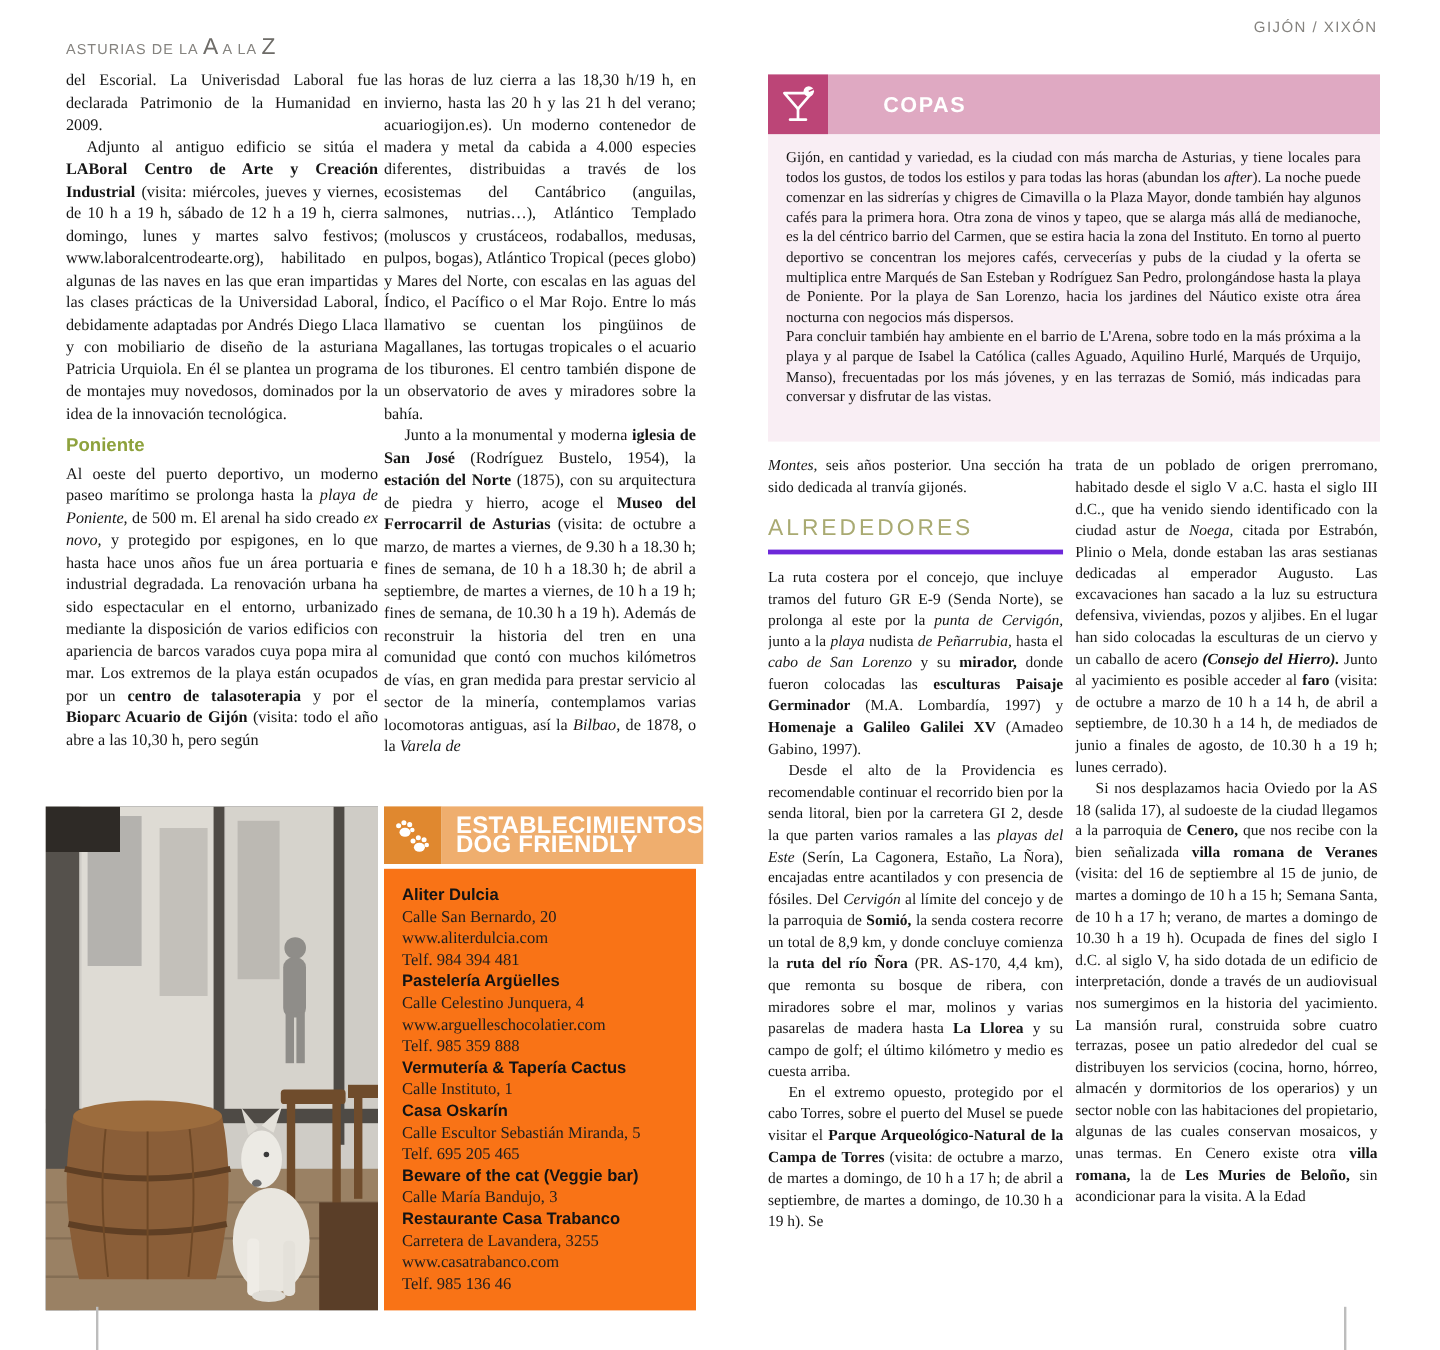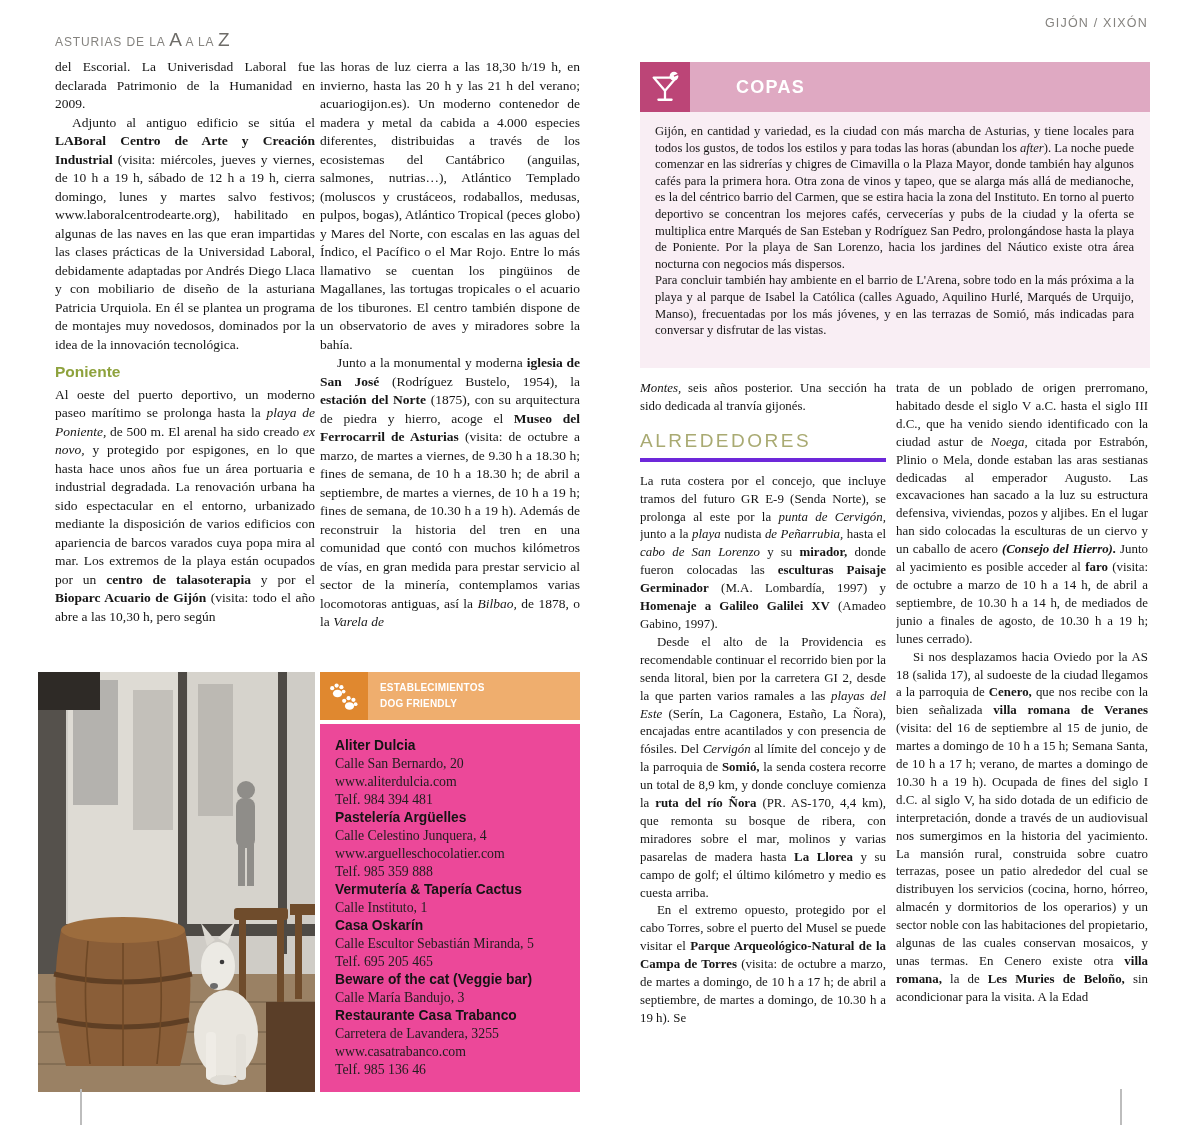--- a/index.html
+++ b/index.html
@@ -38,22 +38,22 @@
   .copas-body{position:absolute;left:640px;top:112px;width:510px;height:256px;background:#f9eef4;
               box-sizing:border-box;padding:11px 16px 16px 15px;font-size:12.6px;line-height:16.6px;
               text-align:justify;color:#161616;overflow:hidden;}
   .copas-body .para{margin:0;}
 
   
   .dog-header{position:absolute;left:320px;top:672px;width:260px;height:48px;display:flex;}
   .dog-icon{width:48px;height:48px;background:#e0882f;display:flex;align-items:center;justify-content:center;flex:none;}
   .dog-bar{flex:1;background:#efae6e;display:flex;flex-direction:column;justify-content:center;
            padding-left:12px;color:#ffffff;font-family:"Liberation Sans",sans-serif;
-           font-weight:bold;font-size:10px;line-height:16px;letter-spacing:.2px;}
-  .dog-body{position:absolute;left:320px;top:724px;width:260px;height:368px;background:#ec4899;
+           font-weight:bold;font-size:20px;line-height:16px;letter-spacing:.2px;}
+  .dog-body{position:absolute;left:320px;top:724px;width:260px;height:368px;background:#f97316;
             box-sizing:border-box;padding:13px 12px 0 15px;overflow:hidden;}
   .dog-name{font-family:"Liberation Sans",sans-serif;font-weight:bold;font-size:13.8px;
             line-height:18px;color:#141414;}
   .dog-line{font-family:"Liberation Serif",serif;font-size:13.8px;line-height:18px;color:#1e1e1e;}
 
   
   .photo{position:absolute;left:38px;top:672px;width:277px;height:420px;overflow:hidden;background:#8c8a86;}
   .photo svg{display:block;}
 
   

